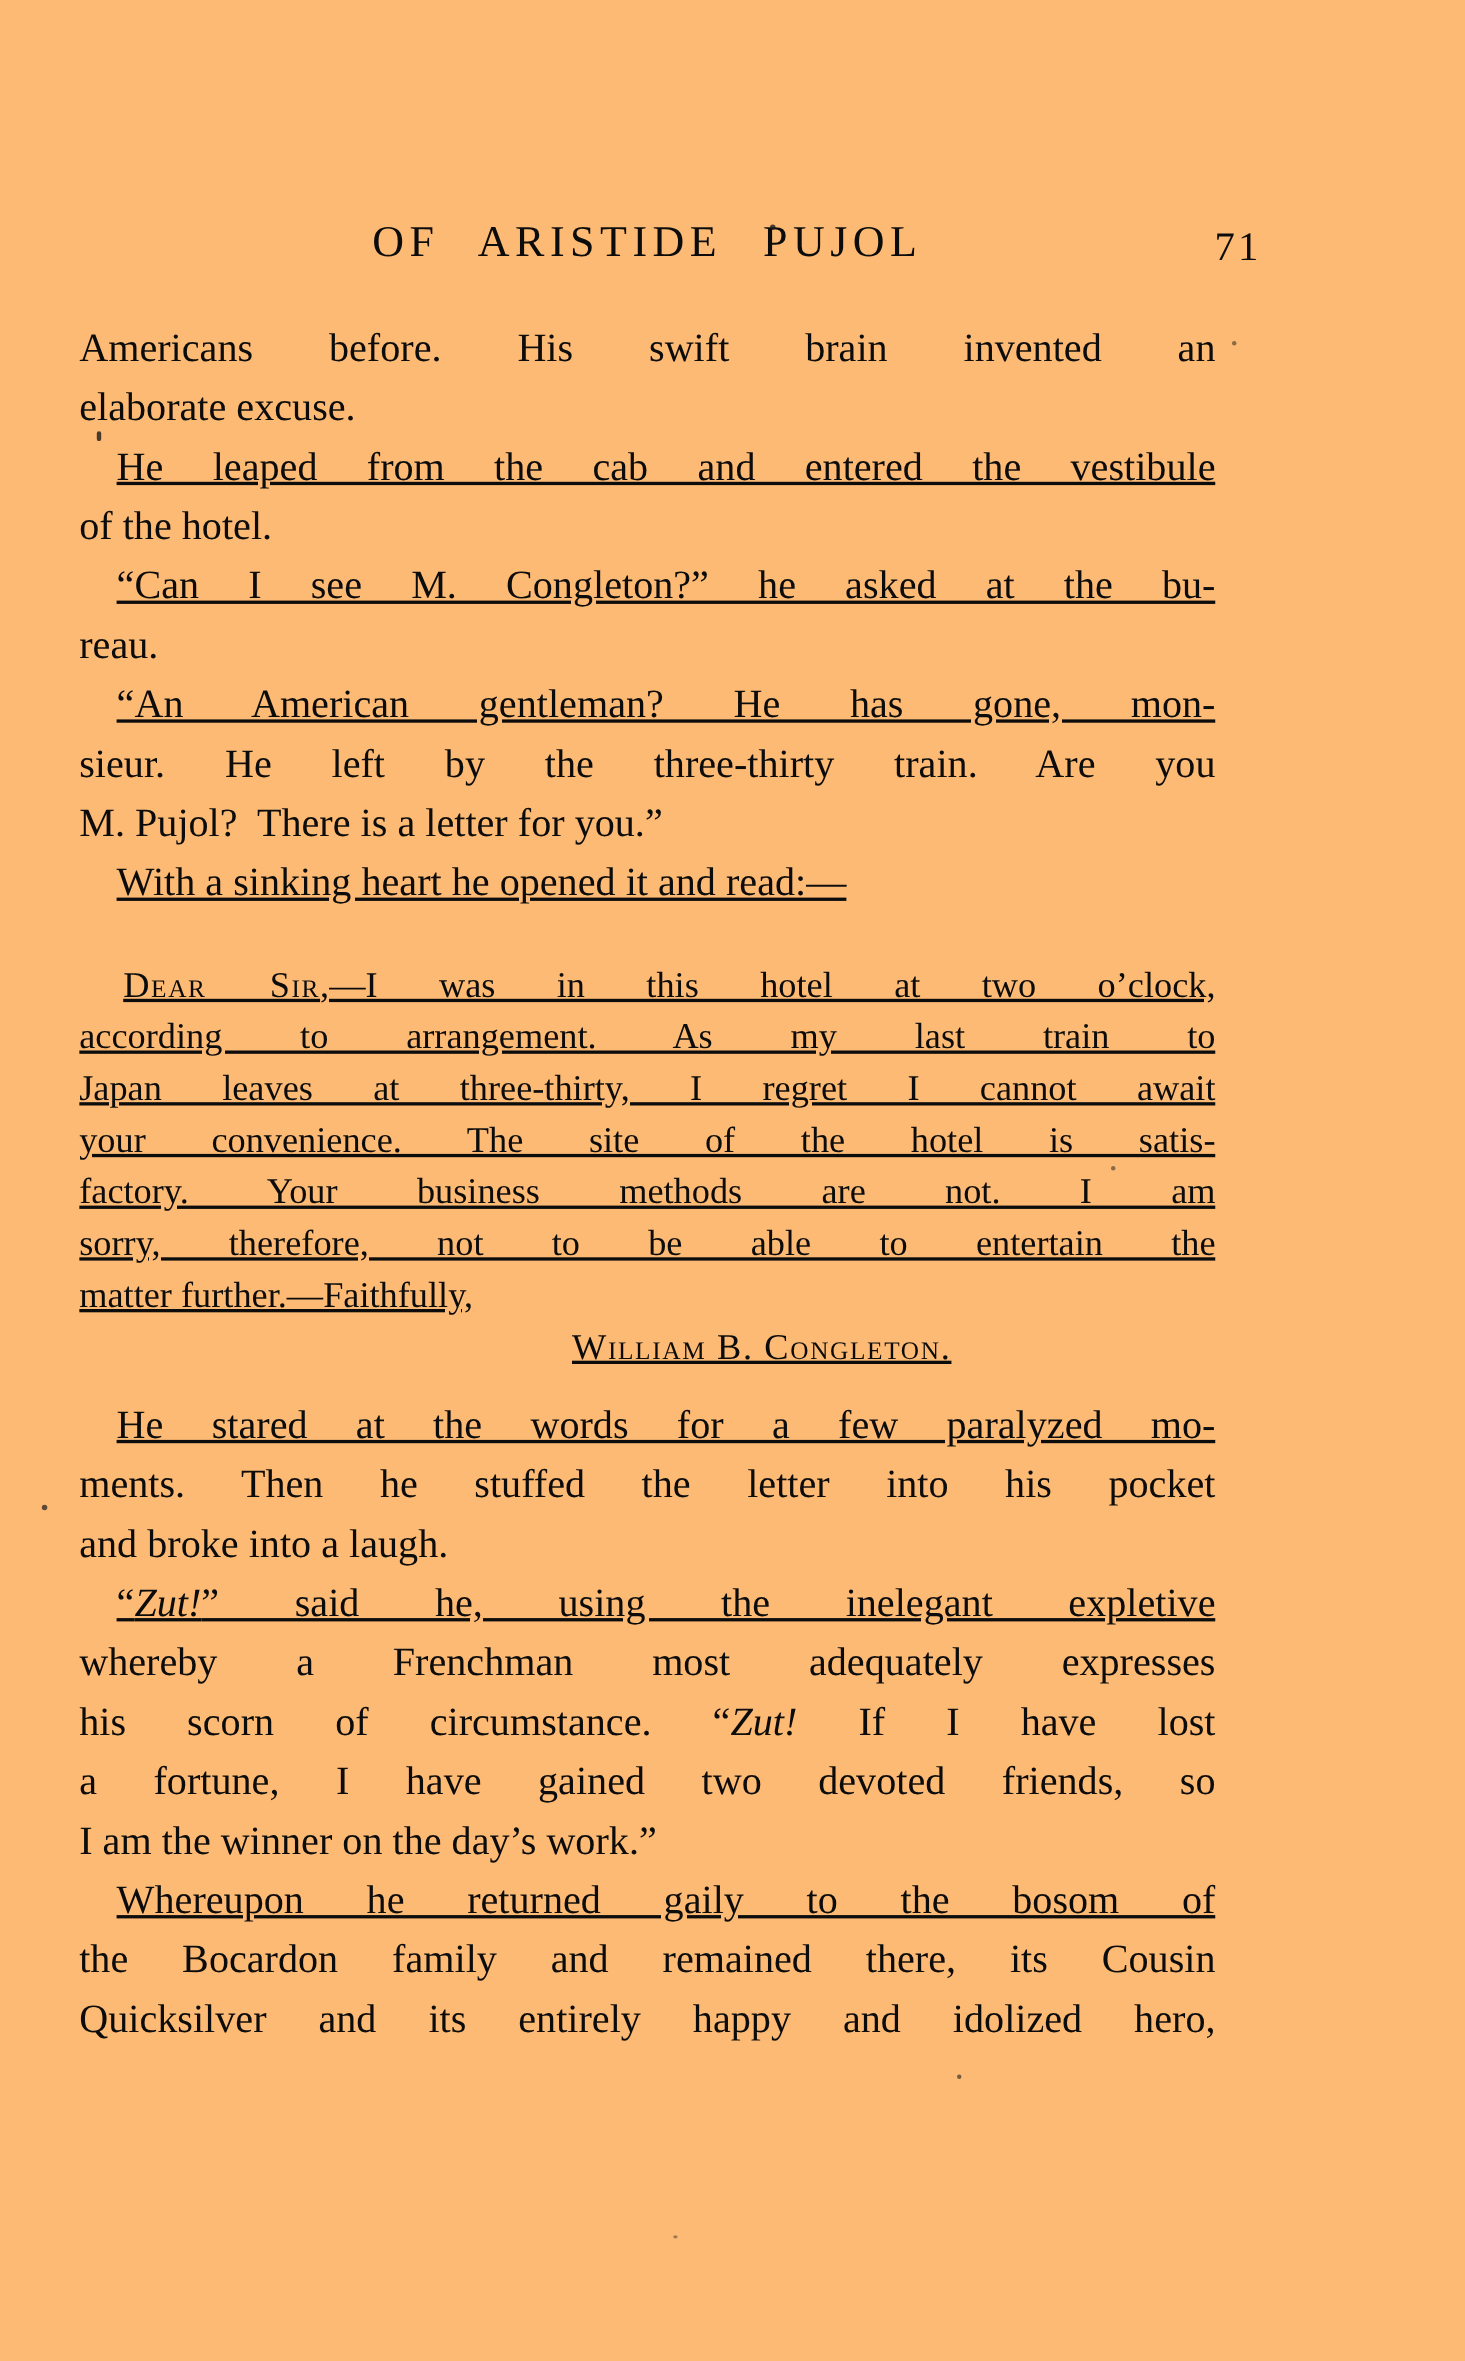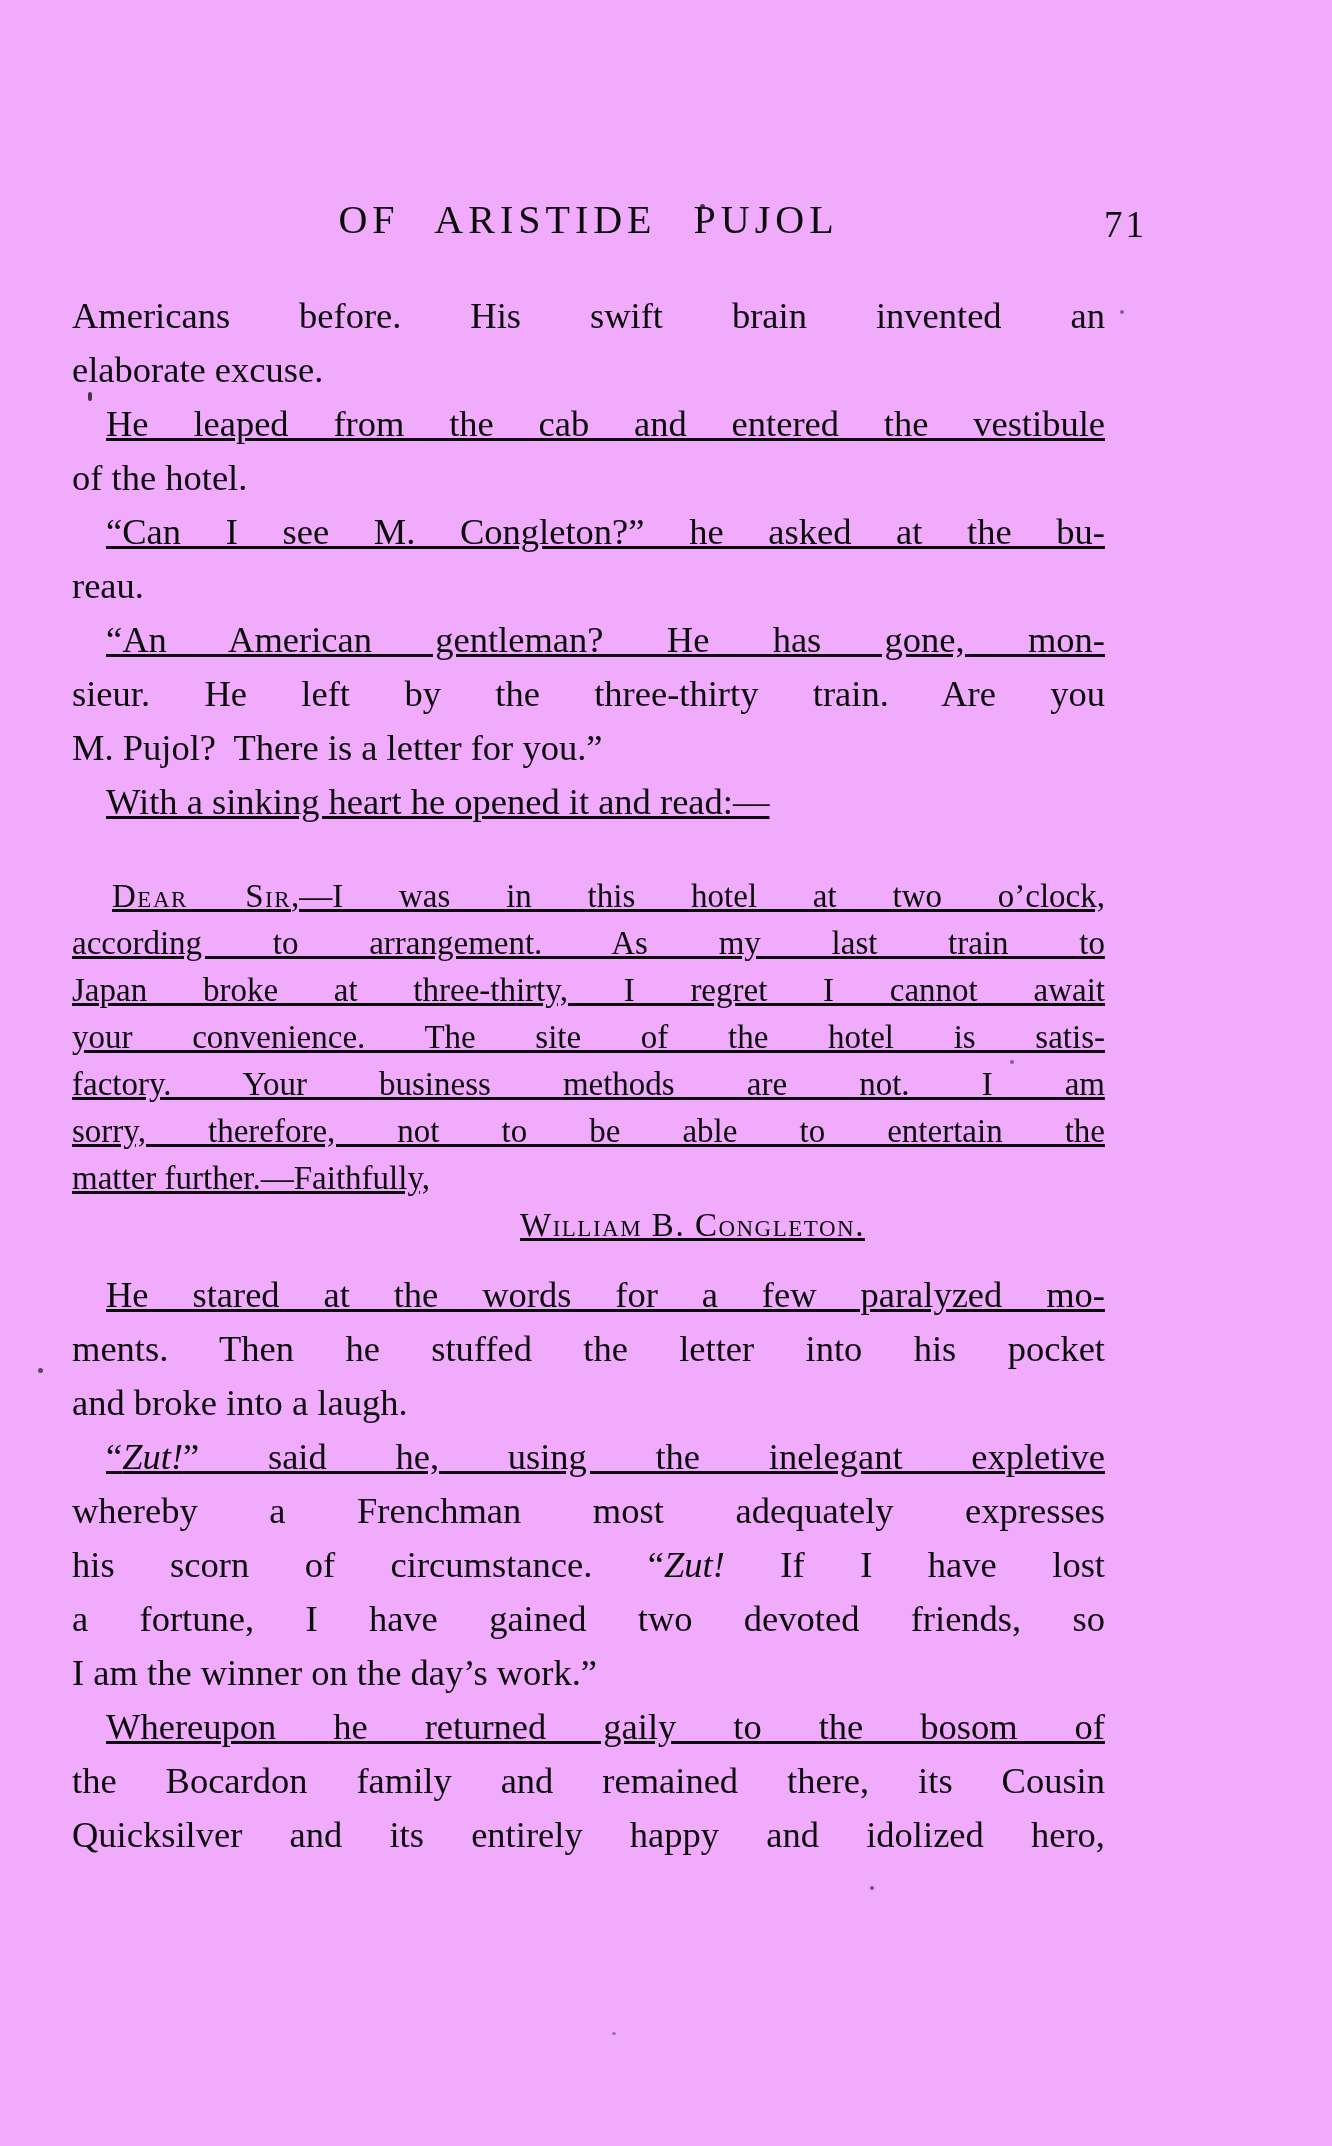--- a/index.html
+++ b/index.html
@@ -4,21 +4,21 @@
 <style>
   html,body { margin:0; padding:0; }
   body {
     width:1332px; height:2146px;
     background:#ffffff;
     font-family:"Liberation Serif", serif;
     color:#0c0c0c;
     position:relative;
     overflow:hidden;
   }
-  .page { position:absolute; inset:0; background:#f0abfc; }
+  .page { position:absolute; inset:0; background:#fdba74; }
 
   
   .running-head {
     position:absolute; top:196px; left:72px; width:1033px;
     text-align:center;
     font-size:40px; line-height:48px;
     letter-spacing:5px; word-spacing:22px;
     white-space:nowrap;
   }
   .folio {
@@ -82,21 +82,21 @@
       <div class="line last">M. Pujol?  There is a letter for you.”</div>
     </div>
 
     <div>
       <div class="line last indent">With a sinking heart he opened it and read:—</div>
     </div>
 
     <div class="letterblk">
       <div class="line letter-indent"><span class="sc">Dear Sir</span><span>,—I was in this hotel at two o’clock,</span></div>
       <div class="line">according to arrangement.  As my last train to</div>
-      <div class="line">Japan broke at three-thirty, I regret I cannot await</div>
+      <div class="line">Japan leaves at three-thirty, I regret I cannot await</div>
       <div class="line">your convenience.  The site of the hotel is satis-</div>
       <div class="line">factory.  Your business methods are not.  I am</div>
       <div class="line">sorry, therefore, not to be able to entertain the</div>
       <div class="line last">matter further.—Faithfully,</div>
       <div class="line last sig"><span class="sc">William B. Congleton.</span></div>
     </div>
 
     <div class="sec2">
       <div class="line indent">He stared at the words for a few paralyzed mo-</div>
       <div class="line">ments.  Then he stuffed the letter into his pocket</div>

